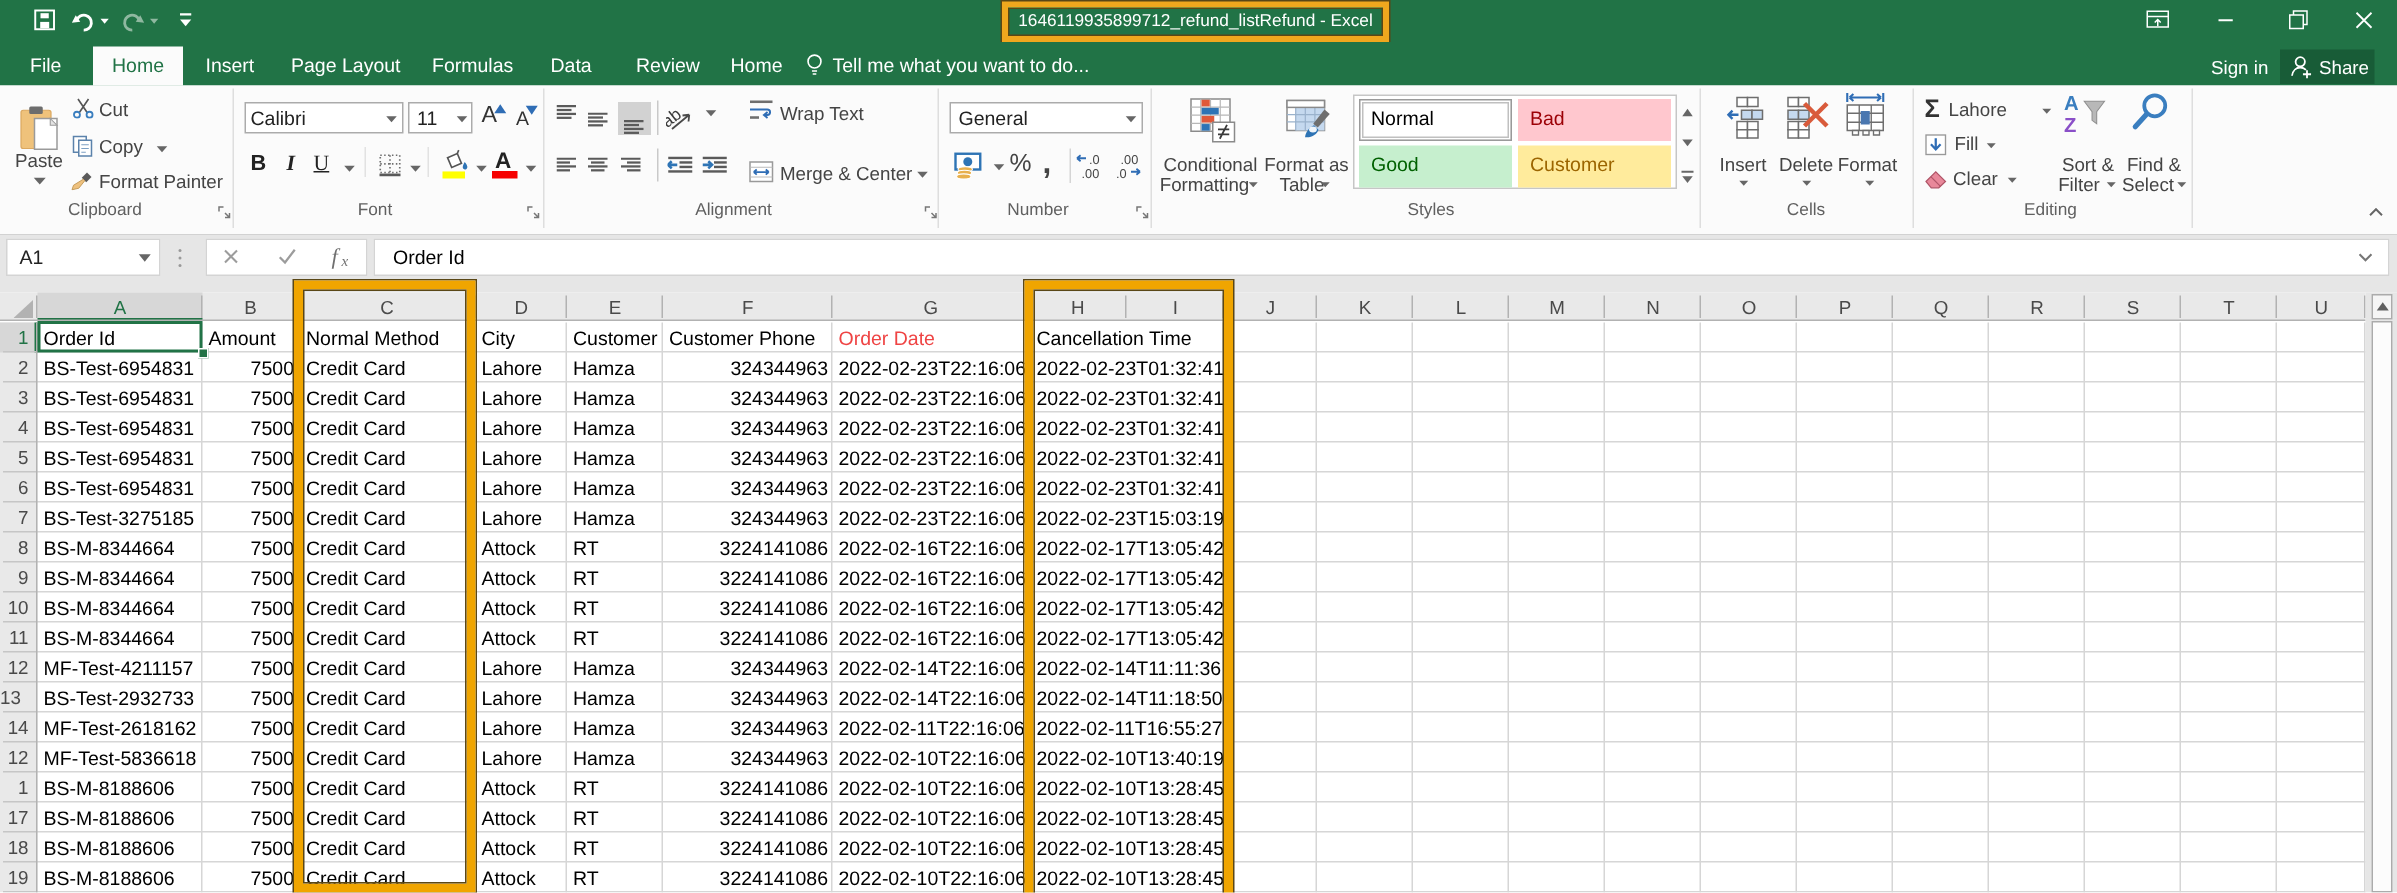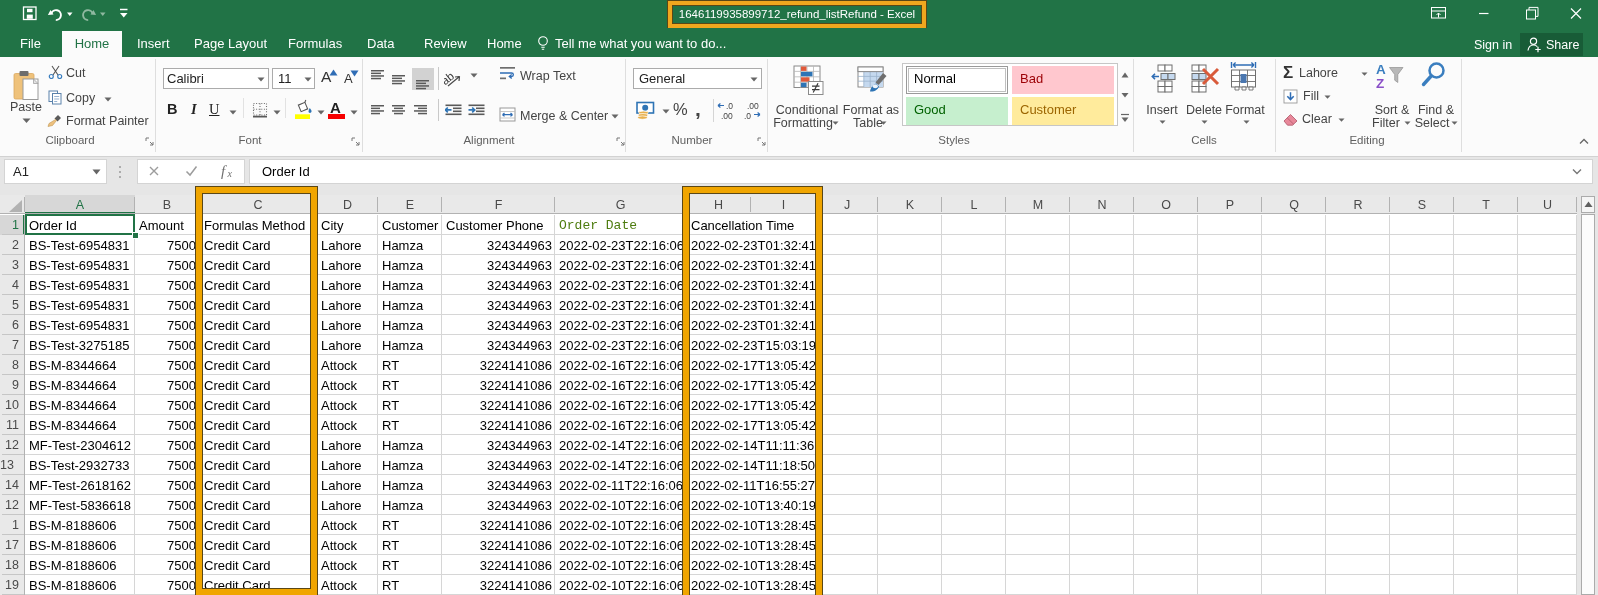--- a/index.html
+++ b/index.html
@@ -596,25 +596,25 @@
     <div style="position:absolute;left:0px;top:438px;width:19px;text-align:right;font-size:12.5px;color:#4a4a4a;white-space:nowrap;line-height:1.15;">12</div>
     <div style="position:absolute;left:0px;top:458px;width:19px;font-size:12.5px;color:#4a4a4a;white-space:nowrap;line-height:1.15;">13</div>
     <div style="position:absolute;left:0px;top:478px;width:19px;text-align:right;font-size:12.5px;color:#4a4a4a;white-space:nowrap;line-height:1.15;">14</div>
     <div style="position:absolute;left:0px;top:498px;width:19px;text-align:right;font-size:12.5px;color:#4a4a4a;white-space:nowrap;line-height:1.15;">12</div>
     <div style="position:absolute;left:0px;top:518px;width:19px;text-align:right;font-size:12.5px;color:#4a4a4a;white-space:nowrap;line-height:1.15;">1</div>
     <div style="position:absolute;left:0px;top:538px;width:19px;text-align:right;font-size:12.5px;color:#4a4a4a;white-space:nowrap;line-height:1.15;">17</div>
     <div style="position:absolute;left:0px;top:558px;width:19px;text-align:right;font-size:12.5px;color:#4a4a4a;white-space:nowrap;line-height:1.15;">18</div>
     <div style="position:absolute;left:0px;top:578px;width:19px;text-align:right;font-size:12.5px;color:#4a4a4a;white-space:nowrap;line-height:1.15;">19</div>
     <div style="position:absolute;left:29px;top:219px;font-size:13px;color:#000;white-space:nowrap;line-height:1.15;">Order Id</div>
     <div style="position:absolute;left:139px;top:219px;font-size:13px;color:#000;white-space:nowrap;line-height:1.15;">Amount</div>
-    <div style="position:absolute;left:204px;top:219px;font-size:13px;color:#000;white-space:nowrap;line-height:1.15;">Formulas Method</div>
+    <div style="position:absolute;left:204px;top:219px;font-size:13px;color:#000;white-space:nowrap;line-height:1.15;">Normal Method</div>
     <div style="position:absolute;left:321px;top:219px;font-size:13px;color:#000;white-space:nowrap;line-height:1.15;">City</div>
     <div style="position:absolute;left:382px;top:219px;font-size:13px;color:#000;white-space:nowrap;line-height:1.15;">Customer</div>
     <div style="position:absolute;left:446px;top:219px;font-size:13px;color:#000;white-space:nowrap;line-height:1.15;">Customer Phone</div>
-    <div style="position:absolute;left:559px;top:219px;font-size:13px;color:#4d7c0f;white-space:nowrap;line-height:1.15;font-family:Liberation Mono, monospace;">Order Date</div>
+    <div style="position:absolute;left:559px;top:219px;font-size:13px;color:#ef4444;white-space:nowrap;line-height:1.15;">Order Date</div>
     <div style="position:absolute;left:691px;top:219px;font-size:13px;color:#000;white-space:nowrap;line-height:1.15;">Cancellation Time</div>
     <div style="position:absolute;left:29px;top:239px;font-size:13px;color:#000;white-space:nowrap;line-height:1.15;">BS-Test-6954831</div>
     <div style="position:absolute;left:135px;top:239px;width:61px;text-align:right;font-size:13px;color:#000;white-space:nowrap;line-height:1.15;">7500</div>
     <div style="position:absolute;left:204px;top:239px;font-size:13px;color:#000;white-space:nowrap;line-height:1.15;">Credit Card</div>
     <div style="position:absolute;left:321px;top:239px;font-size:13px;color:#000;white-space:nowrap;line-height:1.15;">Lahore</div>
     <div style="position:absolute;left:382px;top:239px;font-size:13px;color:#000;white-space:nowrap;line-height:1.15;">Hamza</div>
     <div style="position:absolute;left:442px;top:239px;width:110px;text-align:right;font-size:13px;color:#000;white-space:nowrap;line-height:1.15;">324344963</div>
     <div style="position:absolute;left:559px;top:239px;font-size:13px;color:#000;white-space:nowrap;line-height:1.15;">2022-02-23T22:16:06</div>
     <div style="position:absolute;left:691px;top:239px;font-size:13px;color:#000;white-space:nowrap;line-height:1.15;">2022-02-23T01:32:41</div>
     <div style="position:absolute;left:29px;top:259px;font-size:13px;color:#000;white-space:nowrap;line-height:1.15;">BS-Test-6954831</div>
@@ -682,21 +682,21 @@
     <div style="position:absolute;left:559px;top:399px;font-size:13px;color:#000;white-space:nowrap;line-height:1.15;">2022-02-16T22:16:06</div>
     <div style="position:absolute;left:691px;top:399px;font-size:13px;color:#000;white-space:nowrap;line-height:1.15;">2022-02-17T13:05:42</div>
     <div style="position:absolute;left:29px;top:419px;font-size:13px;color:#000;white-space:nowrap;line-height:1.15;">BS-M-8344664</div>
     <div style="position:absolute;left:135px;top:419px;width:61px;text-align:right;font-size:13px;color:#000;white-space:nowrap;line-height:1.15;">7500</div>
     <div style="position:absolute;left:204px;top:419px;font-size:13px;color:#000;white-space:nowrap;line-height:1.15;">Credit Card</div>
     <div style="position:absolute;left:321px;top:419px;font-size:13px;color:#000;white-space:nowrap;line-height:1.15;">Attock</div>
     <div style="position:absolute;left:382px;top:419px;font-size:13px;color:#000;white-space:nowrap;line-height:1.15;">RT</div>
     <div style="position:absolute;left:442px;top:419px;width:110px;text-align:right;font-size:13px;color:#000;white-space:nowrap;line-height:1.15;">3224141086</div>
     <div style="position:absolute;left:559px;top:419px;font-size:13px;color:#000;white-space:nowrap;line-height:1.15;">2022-02-16T22:16:06</div>
     <div style="position:absolute;left:691px;top:419px;font-size:13px;color:#000;white-space:nowrap;line-height:1.15;">2022-02-17T13:05:42</div>
-    <div style="position:absolute;left:29px;top:439px;font-size:13px;color:#000;white-space:nowrap;line-height:1.15;">MF-Test-2304612</div>
+    <div style="position:absolute;left:29px;top:439px;font-size:13px;color:#000;white-space:nowrap;line-height:1.15;">MF-Test-4211157</div>
     <div style="position:absolute;left:135px;top:439px;width:61px;text-align:right;font-size:13px;color:#000;white-space:nowrap;line-height:1.15;">7500</div>
     <div style="position:absolute;left:204px;top:439px;font-size:13px;color:#000;white-space:nowrap;line-height:1.15;">Credit Card</div>
     <div style="position:absolute;left:321px;top:439px;font-size:13px;color:#000;white-space:nowrap;line-height:1.15;">Lahore</div>
     <div style="position:absolute;left:382px;top:439px;font-size:13px;color:#000;white-space:nowrap;line-height:1.15;">Hamza</div>
     <div style="position:absolute;left:442px;top:439px;width:110px;text-align:right;font-size:13px;color:#000;white-space:nowrap;line-height:1.15;">324344963</div>
     <div style="position:absolute;left:559px;top:439px;font-size:13px;color:#000;white-space:nowrap;line-height:1.15;">2022-02-14T22:16:06</div>
     <div style="position:absolute;left:691px;top:439px;font-size:13px;color:#000;white-space:nowrap;line-height:1.15;">2022-02-14T11:11:36</div>
     <div style="position:absolute;left:29px;top:459px;font-size:13px;color:#000;white-space:nowrap;line-height:1.15;">BS-Test-2932733</div>
     <div style="position:absolute;left:135px;top:459px;width:61px;text-align:right;font-size:13px;color:#000;white-space:nowrap;line-height:1.15;">7500</div>
     <div style="position:absolute;left:204px;top:459px;font-size:13px;color:#000;white-space:nowrap;line-height:1.15;">Credit Card</div>

